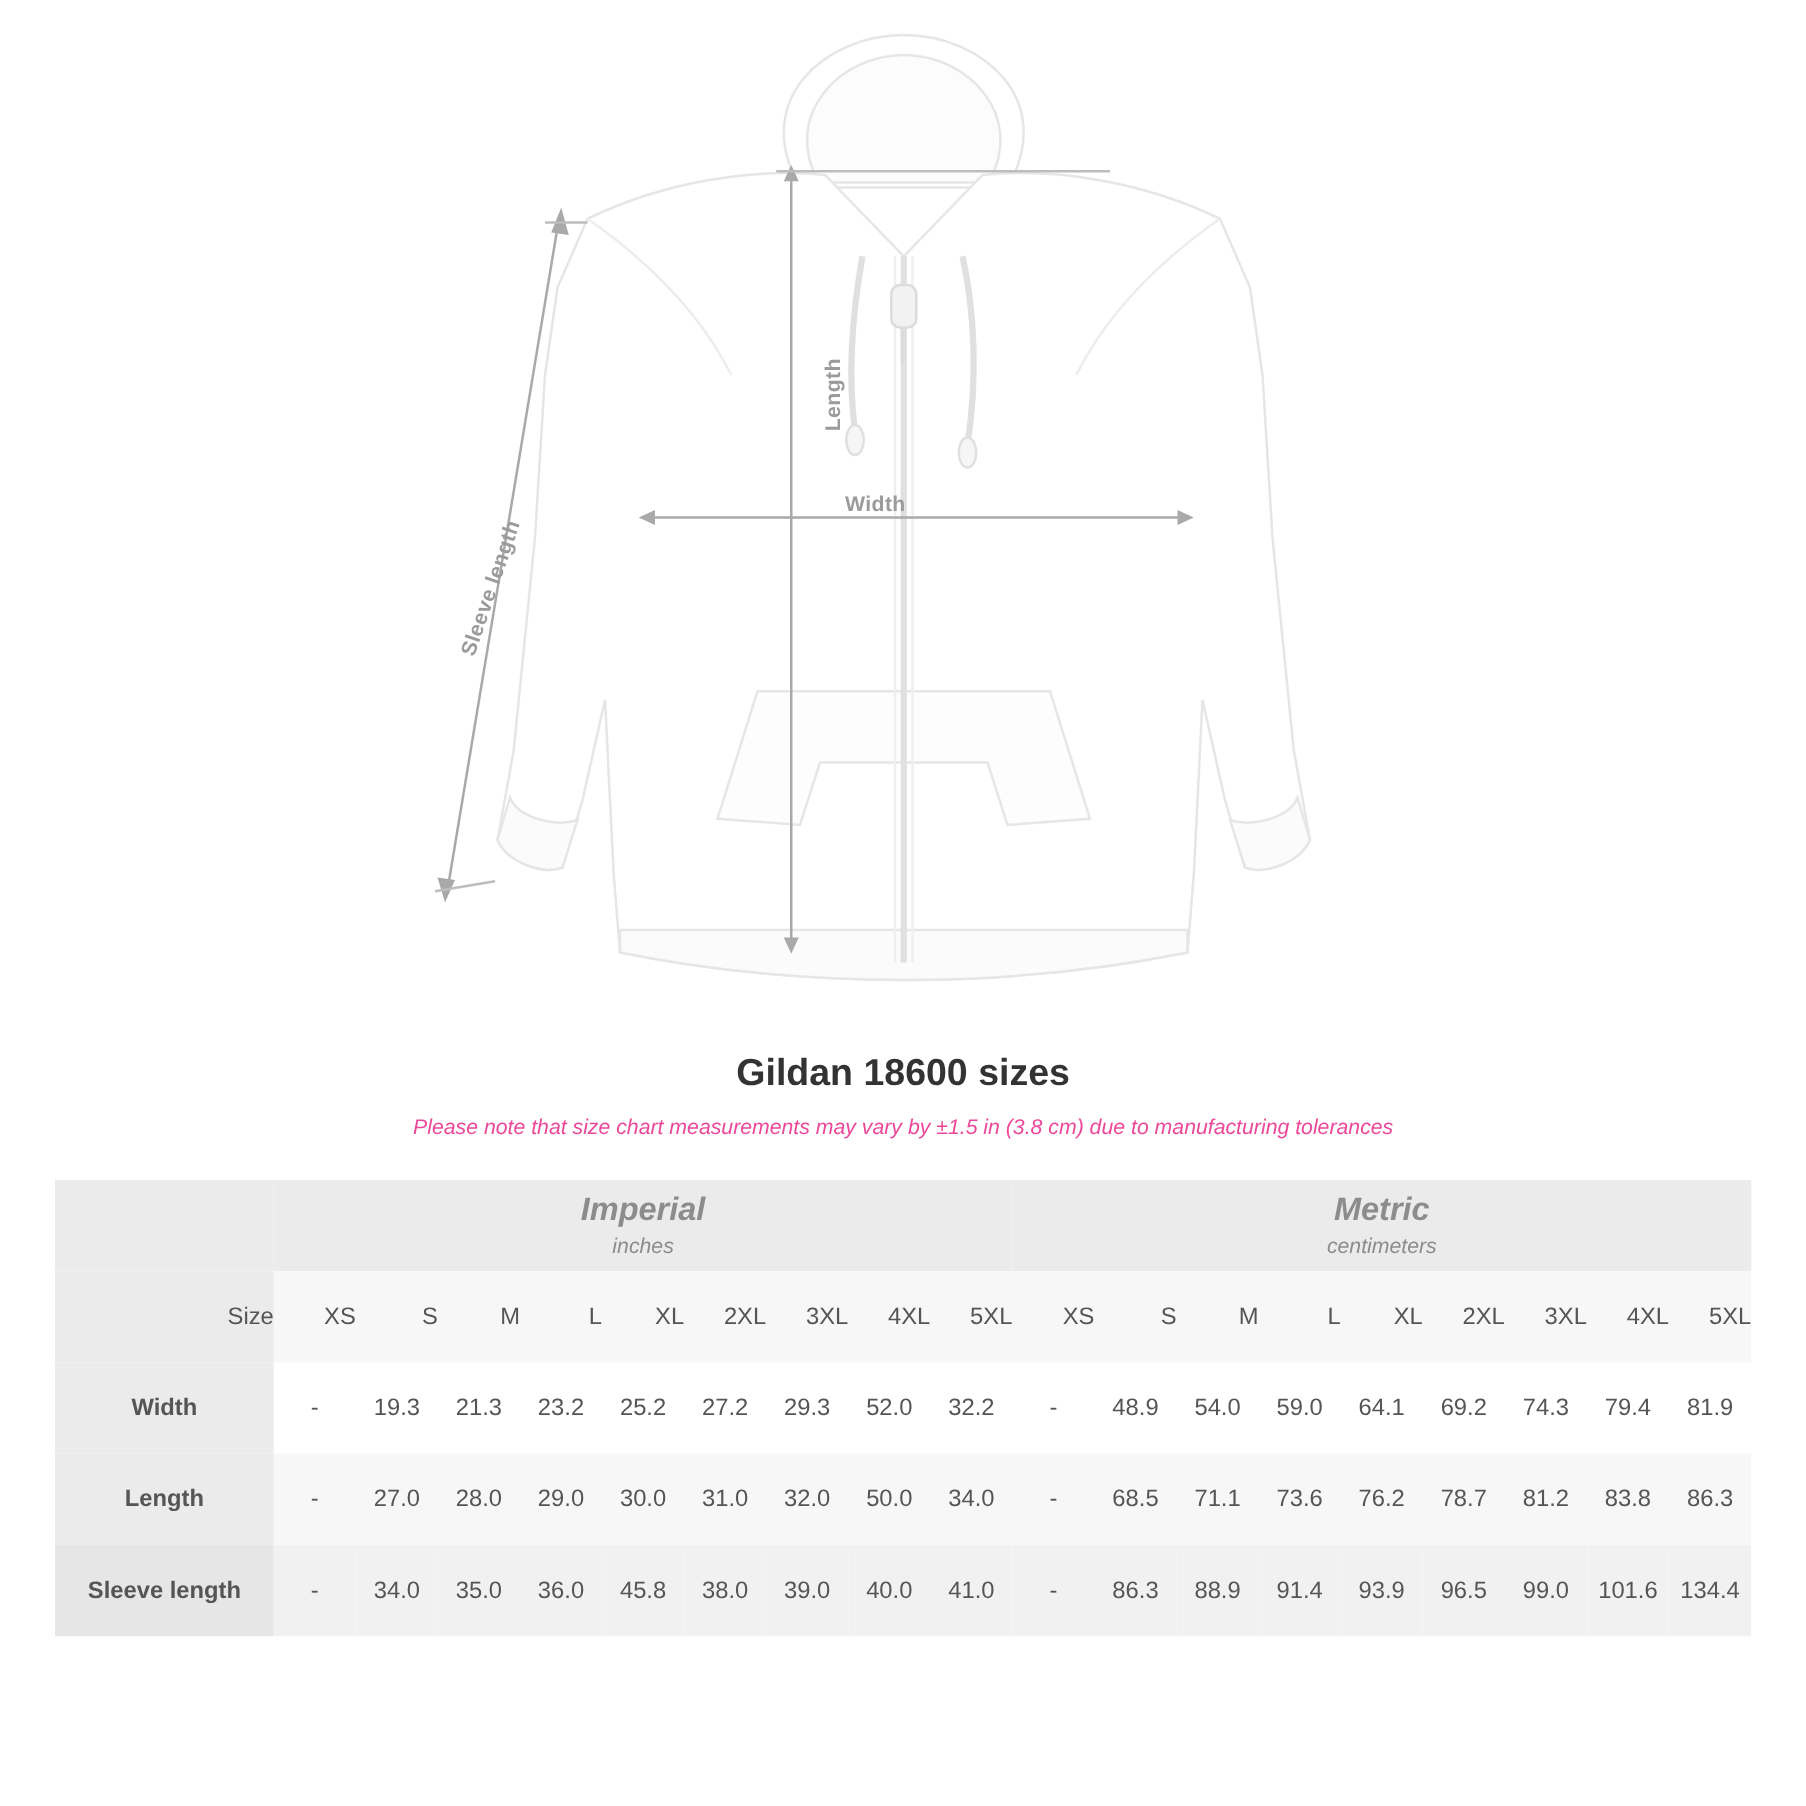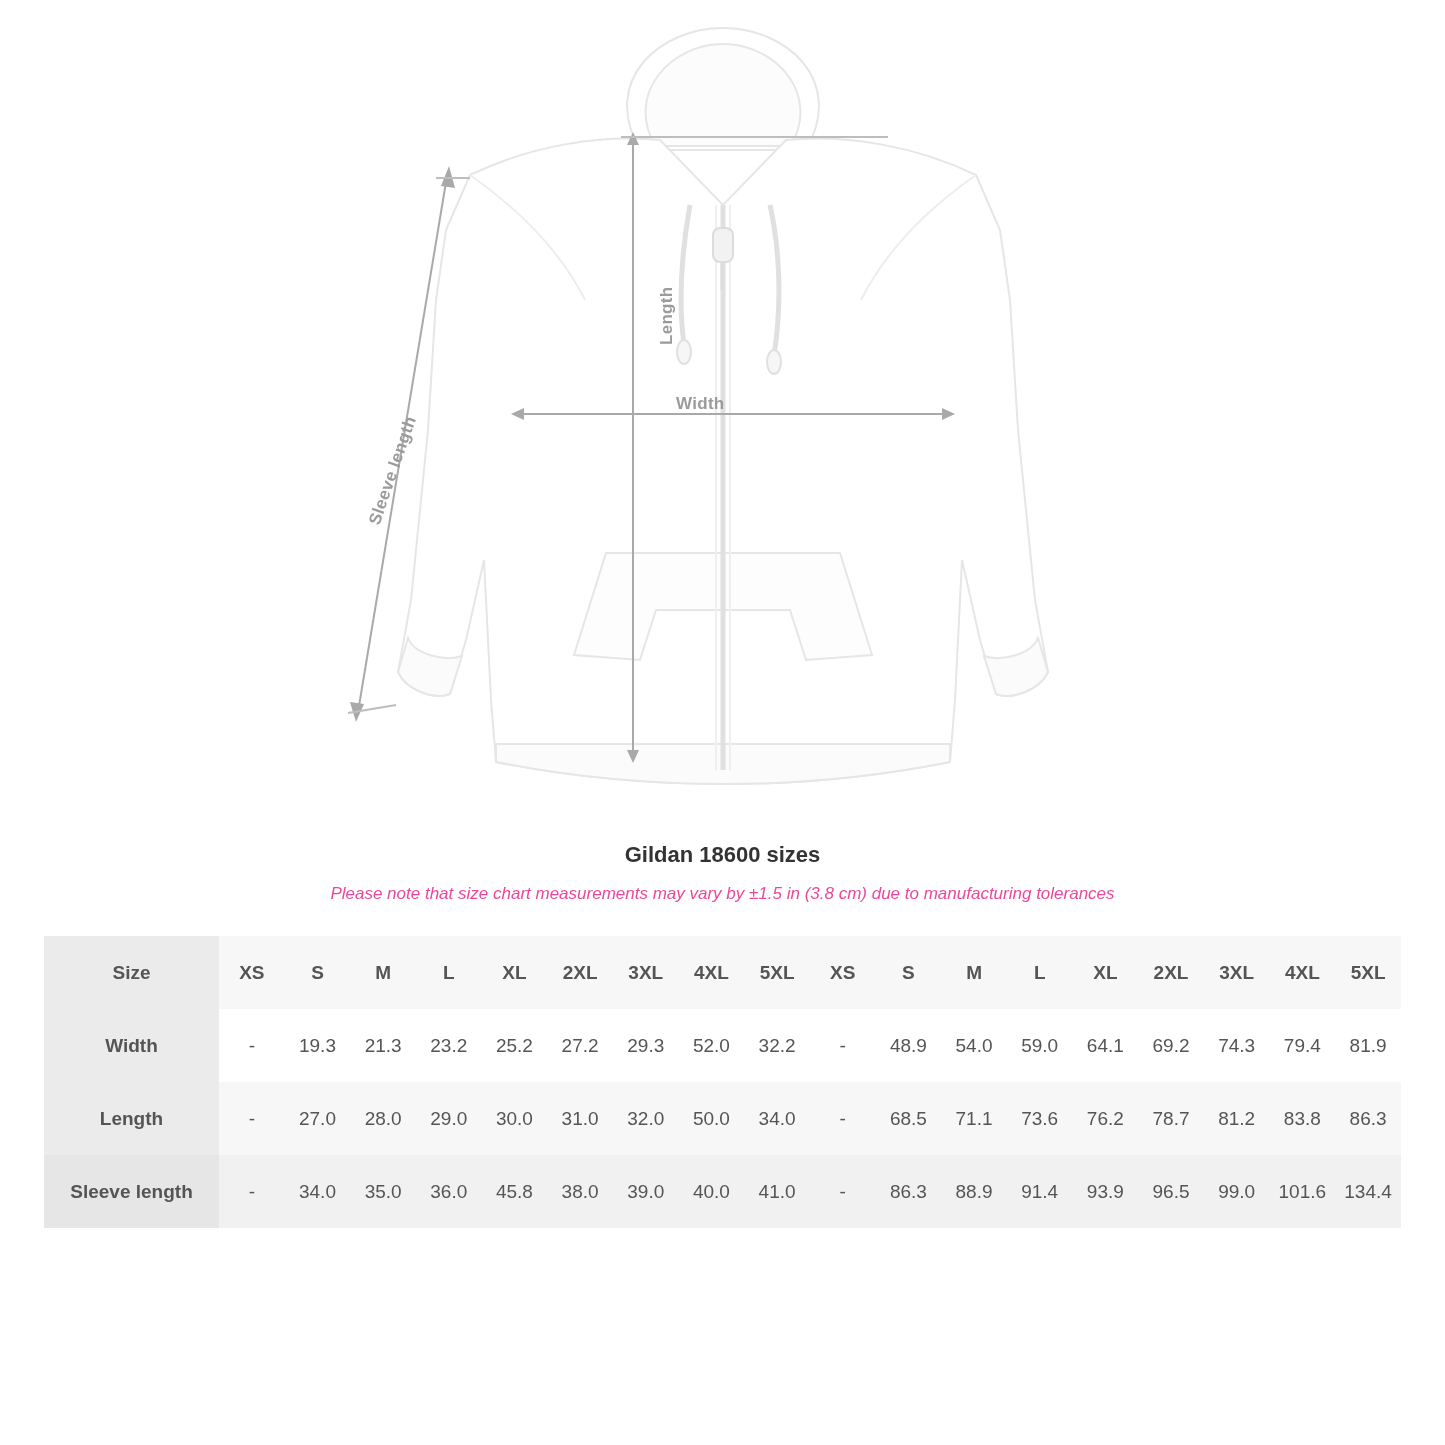--- a/index.html
+++ b/index.html
@@ -42,21 +42,21 @@
     transform: rotate(-71deg);
     transform-origin: left top;
   }
 
   
   .title-block {
     text-align: center;
     margin-top: 12px;
   }
   .chart-title {
-    font-size: 22px;
+    font-size: 30px;
     font-weight: bold;
     color: #333333;
     margin: 0;
   }
   .chart-note {
     font-size: 17px;
     font-style: italic;
     color: #ec4899;
     margin: 16px 0 0 0;
   }
@@ -96,22 +96,23 @@
     line-height: 1.6;
   }
   .row-head {
     background: #ebebeb;
     font-weight: bold;
     color: #555555;
     font-size: 19px;
   }
   tr.r-head td {
     background: #f7f7f7;
-    font-weight: bold;
+    font-weight: normal;
     color: #555555;
+    text-align: right;
   }
   tr.r-head td.row-head { background: #ebebeb; }
   tr.r-odd td { background: #ffffff; }
   tr.r-even td { background: #f7f7f7; }
   tr.r-odd td.row-head, tr.r-even td.row-head { background: #ebebeb; }
   tr.r-last td { background: #f1f1f1; }
   tr.r-last td.row-head { background: #e6e6e6; }
   .col-label { width: 175px; }
 </style>
 </head>
@@ -185,20 +186,31 @@
   <h1 class="chart-title">Gildan 18600 sizes</h1>
   <p class="chart-note">Please note that size chart measurements may vary by ±1.5 in (3.8 cm) due to manufacturing tolerances</p>
 </div>
 
 <div class="table-wrap">
   <table class="size-table">
     <colgroup>
       <col class="col-label">
     </colgroup>
     <tbody>
+      <tr>
+        <td class="unit-head"></td>
+        <td class="unit-head" colspan="9">
+          <div class="u-name">Imperial</div>
+          <div class="u-sub">inches</div>
+        </td>
+        <td class="unit-head" colspan="9">
+          <div class="u-name">Metric</div>
+          <div class="u-sub">centimeters</div>
+        </td>
+      </tr>
 
       <tr class="r-head">
         <td class="row-head">Size</td>
         <td>XS</td>
         <td>S</td>
         <td>M</td>
         <td>L</td>
         <td>XL</td>
         <td>2XL</td>
         <td>3XL</td>

